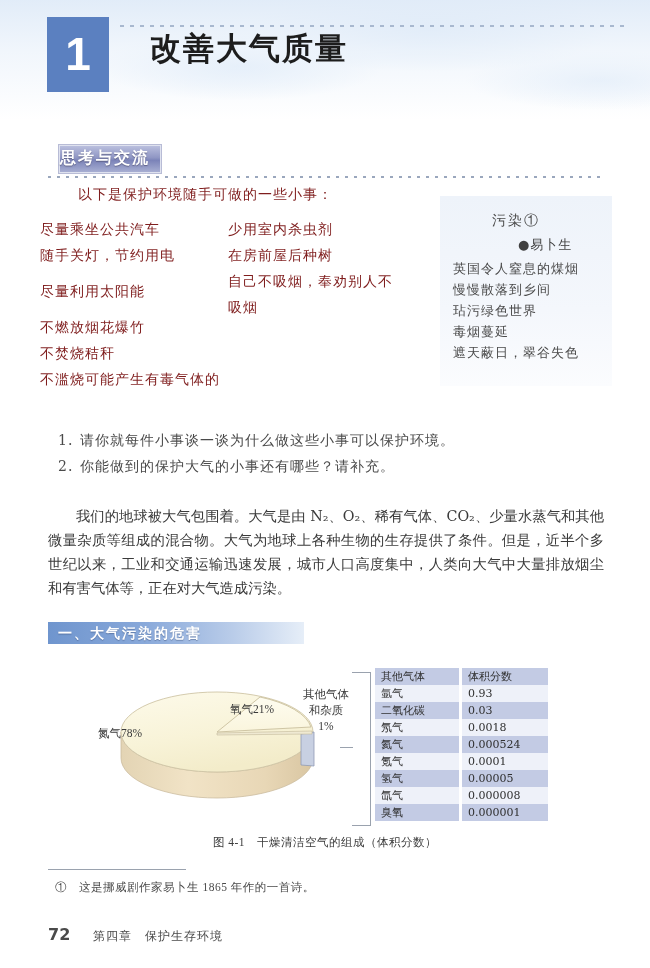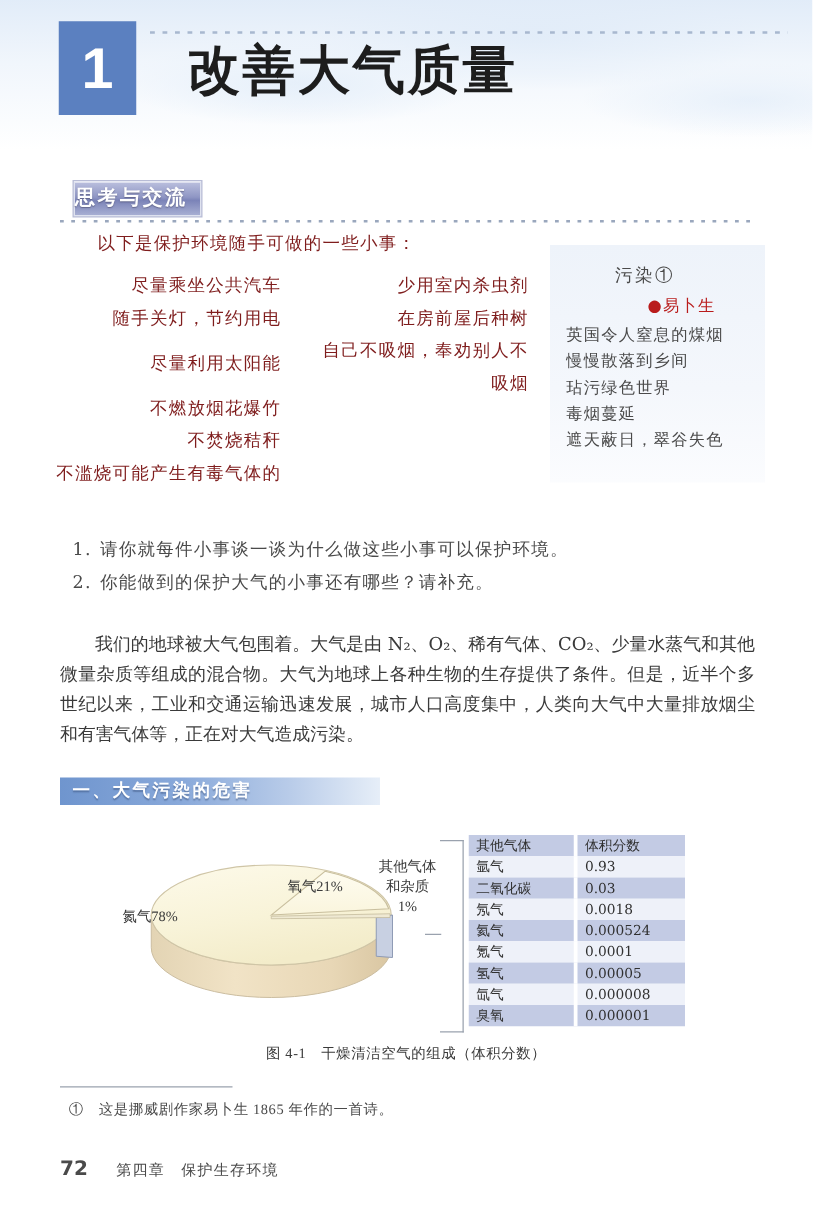--- a/index.html
+++ b/index.html
@@ -45,21 +45,21 @@
     position: absolute;
     left: 120px; top: 25px;
     width: 510px; height: 2px;
     background-image: linear-gradient(to right, #a8b8cf 0 4px, rgba(0,0,0,0) 4px 10px);
     background-size: 10px 2px;
     background-repeat: repeat-x;
   }
   .page-title {
     position: absolute;
     left: 150px; top: 28px;
-    font-size: 42px;
+    font-size: 31px;
     font-weight: bold;
     letter-spacing: 2px;
     color: #1d1d1d;
     font-family: Liberation Serif, serif;
   }
 
   
   .activity-badge {
     position: absolute;
     left: 59px; top: 145px;
@@ -92,21 +92,20 @@
     position: absolute;
     left: 78px; top: 186px;
     font-size: 14px;
     letter-spacing: 1px;
   }
   .tips-col {
     position: absolute;
     font-size: 14px;
     letter-spacing: 1px;
     line-height: 26px;
-    text-align: right;
   }
   .tips-col-left { left: 40px; top: 216px; width: 185px; }
   .tips-col-mid  { left: 228px; top: 216px; width: 195px; }
   .tip-gap { height: 10px; }
 
   
   .poem-box {
     position: absolute;
     left: 440px; top: 196px;
     width: 172px; height: 190px;
@@ -117,21 +116,21 @@
     left: 492px; top: 212px;
     font-size: 14px;
     letter-spacing: 2px;
     color: #4a4a4a;
   }
   .poem-author {
     position: absolute;
     left: 518px; top: 236px;
     font-size: 13px;
     letter-spacing: 1px;
-    color: #b91c1c;
+    color: #404040;
   }
   .poem-lines {
     position: absolute;
     left: 453px; top: 258px;
     font-size: 13px;
     line-height: 21px;
     letter-spacing: 1px;
     color: #4a4a4a;
   }
 

